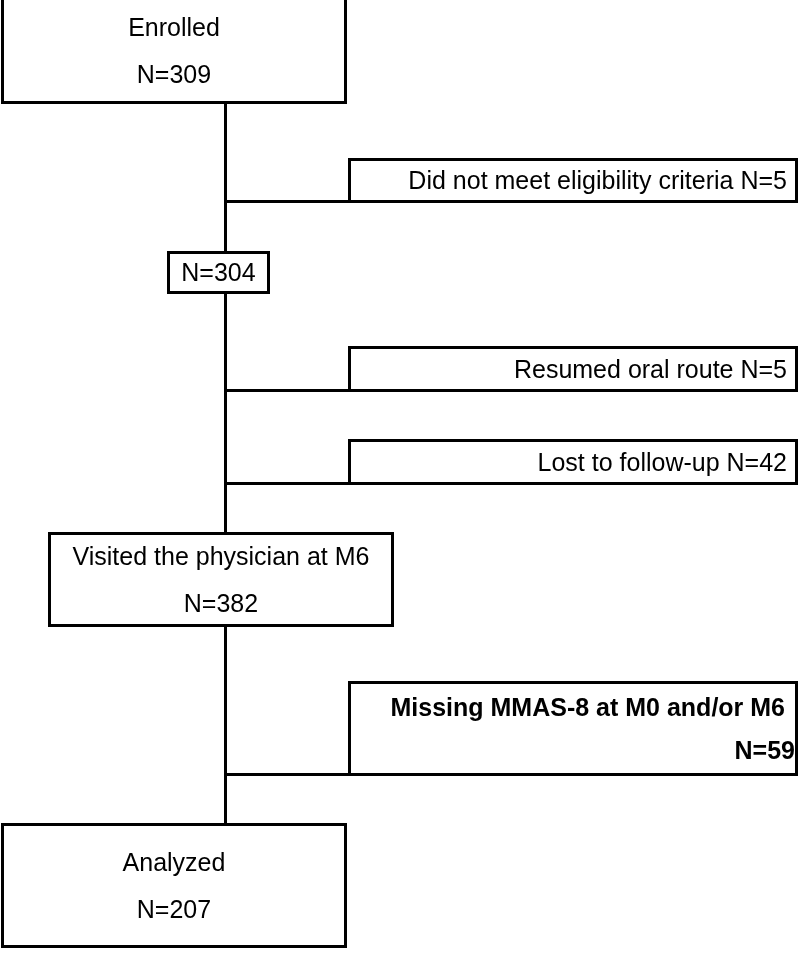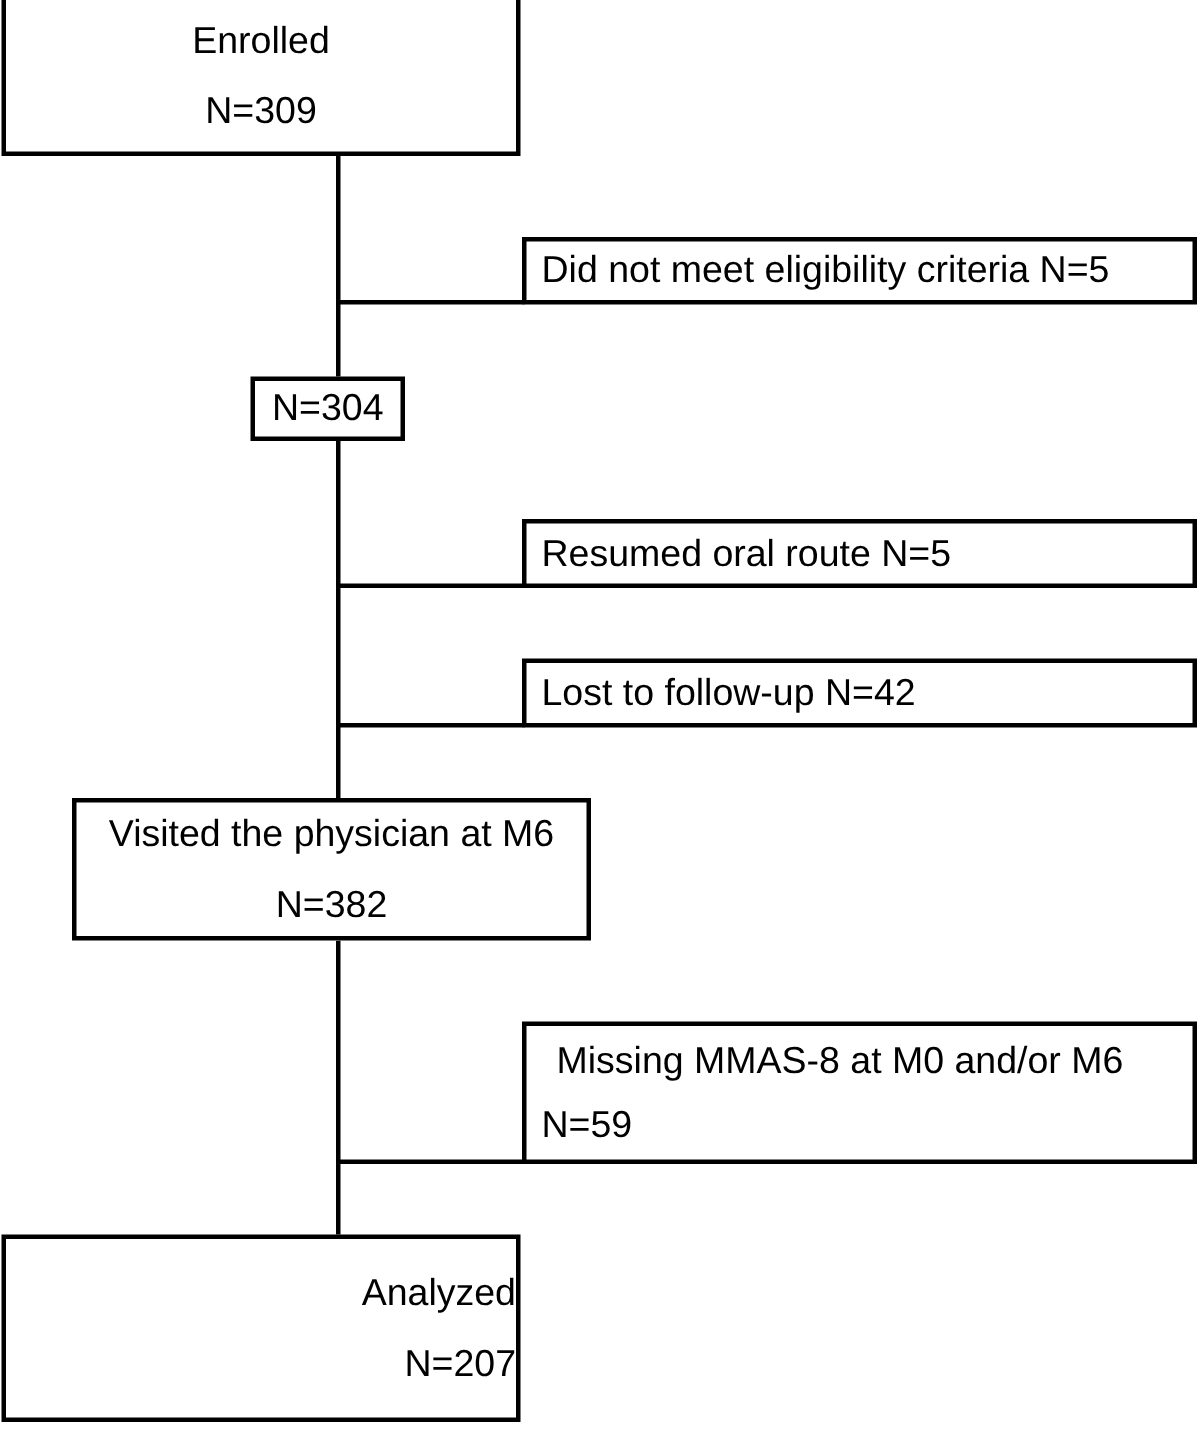--- a/index.html
+++ b/index.html
@@ -25,21 +25,21 @@
     display: flex;
     flex-direction: column;
     justify-content: center;
     z-index: 2;
   }
   .node.center {
     align-items: center;
     text-align: center;
   }
   .node.left {
-    align-items: flex-start;
+    align-items: flex-end;
     text-align: left;
   }
   .line {
     font-size: 25px;
     line-height: 1.15;
     white-space: nowrap;
   }
   .node.center .line + .line {
     margin-top: 18px;
   }
@@ -48,27 +48,29 @@
     padding-right: 8px;
   }
   .node.left.justify .line-justify {
     font-size: 25px;
     line-height: 1.15;
     text-align: justify;
     text-align-last: justify;
     padding-left: 20px;
     padding-right: 10px;
     white-space: normal;
+    font-weight: bold;
   }
   .node.left.justify .line-plain {
     font-size: 25px;
     line-height: 1.15;
     padding-left: 10px;
     margin-top: 14px;
     white-space: nowrap;
+    font-weight: bold;
   }
   .connector {
     position: absolute;
     background: #000000;
     z-index: 1;
   }
   .vline { width: 3px; }
   .hline { height: 3px; }
 </style>
 </head>
@@ -110,18 +112,18 @@
   <div class="node center" style="left:16px; top:532px; width:346px; height:95px;margin-left:32px;">
     <div class="line">Visited the physician at M6</div>
     <div class="line">N=382</div>
   </div>
 
   <div class="node left justify" style="left:348px; top:681px; width:450px; height:95px;">
     <div class="line-justify">Missing MMAS-8 at M0 and/or M6</div>
     <div class="line-plain">N=59</div>
   </div>
 
-  <div class="node center" style="left:1px; top:823px; width:346px; height:125px;align-items:flex-end;">
+  <div class="node center" style="left:1px; top:823px; width:346px; height:125px;">
     <div class="line">Analyzed</div>
     <div class="line">N=207</div>
   </div>
 
 </div>
 
 </body></html>

